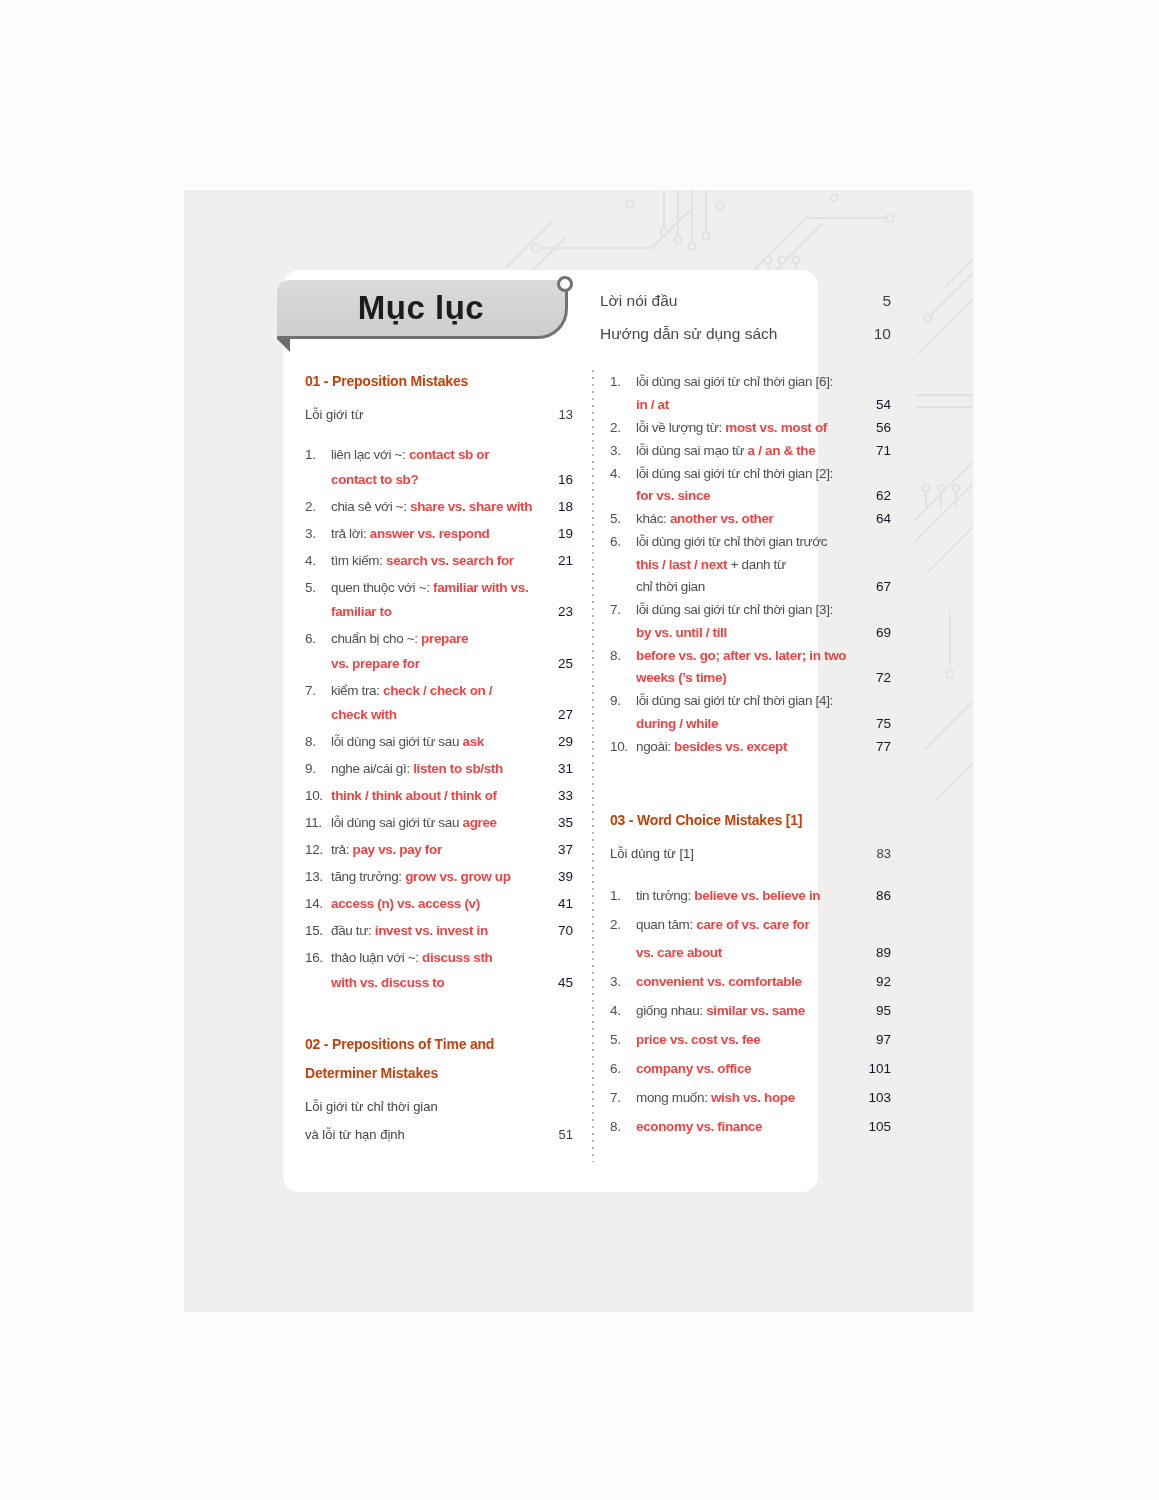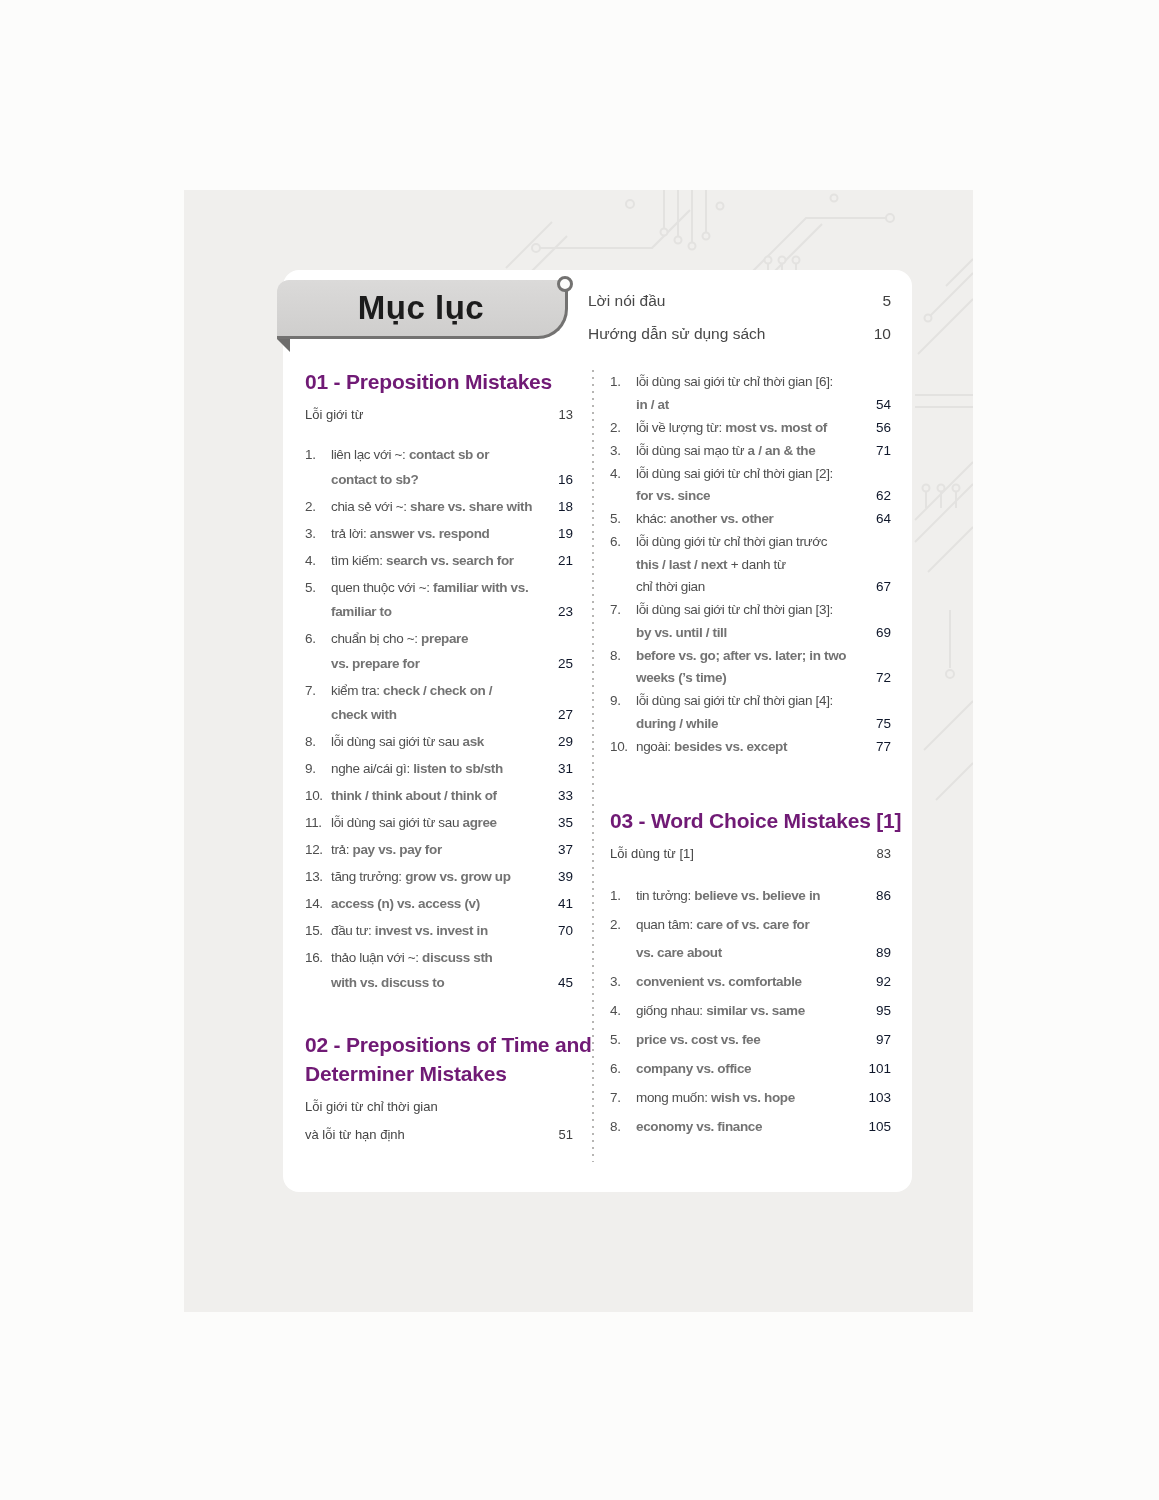--- a/index.html
+++ b/index.html
@@ -9,21 +9,21 @@
     font-family:"Liberation Sans","DejaVu Sans",sans-serif;
     color:#4f4f4f;
   }
   .panel {
     position:absolute; left:184px; top:190px; width:789px; height:1122px;
     background:#f0efed; overflow:hidden;
   }
   .panel svg { position:absolute; left:0; top:0; }
 
   .card {
-    position:absolute; left:283px; top:270px; width:629px; height:922px;
+    position:absolute; left:283px; top:270px; width:535px; height:922px;
     background:#ffffff; border-radius:16px;
   }
 
   
   .banner {
     position:absolute; left:-6px; top:10px; width:288px; height:56px;
     background:linear-gradient(180deg,#dbdad9 0%,#cfcecd 100%);
     border-right:3px solid #737271; border-bottom:3px solid #737271;
     border-radius:12px 0 30px 0;
   }
@@ -43,36 +43,36 @@
 
   
   .divider {
     position:absolute; left:309px; top:100px; width:2px; height:792px;
     background-image:repeating-linear-gradient(to bottom,#b6b5b3 0 2px,transparent 2px 7px);
   }
   .col-left  { position:absolute; left:22px;  top:97px; width:268px; }
   .col-right { position:absolute; left:305px; top:16px; width:303px; }
 
   
-  .fm-row { display:flex; line-height:30px; font-size:15.5px; color:#474747; margin-bottom:3px; }
+  .fm-row { display:flex; line-height:30px; font-size:15.5px; color:#474747; margin-bottom:3px;margin-left:12px; }
   .fm-row .fm-page { margin-left:auto; color:#3f3f3f; }
 
   
-  .h-title div { font-size:21px; font-weight:bold; color:#701a75; line-height:29px; letter-spacing:-0.2px; white-space:nowrap; }
+  .h-title div { font-size:14px; font-weight:bold; color:#c2410c; line-height:29px; letter-spacing:-0.2px; white-space:nowrap; }
   .h-sub { margin-top:5px; font-size:13px; color:#444444; }
   .h-sub .sub-line { display:flex; line-height:28px; white-space:nowrap; }
   .h-sub .page { margin-left:auto; color:#3f3f3f; padding-left:8px; }
 
   
   .entry { display:flex; align-items:flex-start; font-size:13.5px; letter-spacing:-0.35px; color:#4f4f4f; }
   .entry .num { flex:none; width:26px; }
   .entry .txt { flex:1; min-width:0; }
   .entry .line { white-space:nowrap; }
   .entry .page { flex:none; align-self:flex-end; margin-left:6px; color:#0f172a; letter-spacing:0; }
-  .b { font-weight:bold; color:#737373; }
+  .b { font-weight:bold; color:#ef4444; }
 
   .col-left .entries .entry { line-height:24.5px; margin-bottom:2.5px; }
   .col-left .blk1 { margin-top:14px; }
   .col-left .blk2 { margin-top:35px; }
 
   .col-right .blk0 { margin-top:22px; }
   .col-right .blk0 .entry { line-height:22.5px; margin-bottom:0.5px; }
   .col-right .entries { padding-left:22px; }
   .col-right .blk1 { margin-top:48px; }
   .col-right .blk1 { padding-left:22px; }

